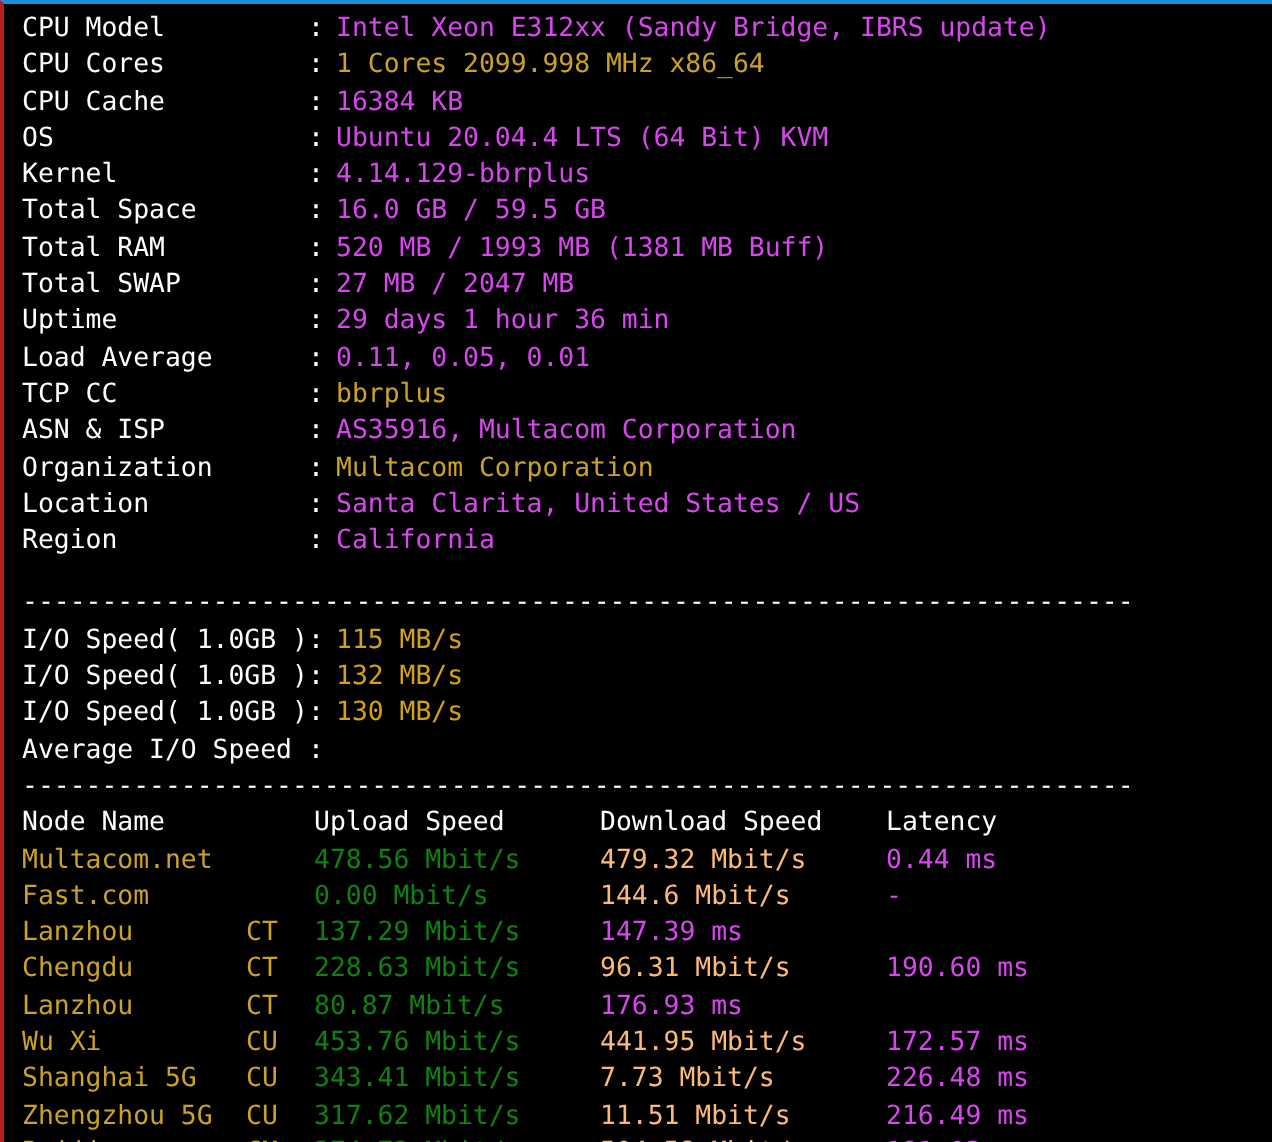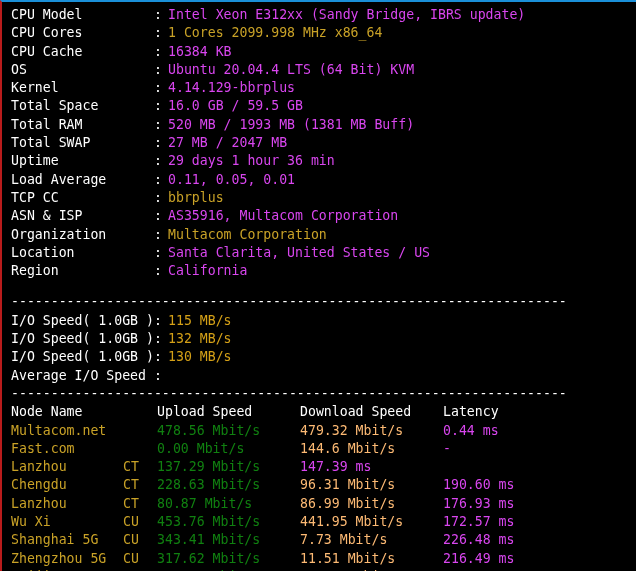--- a/index.html
+++ b/index.html
@@ -245,21 +245,20 @@
       <span class="st-node c-yellow">Chengdu</span>
       <span class="st-isp c-yellow">CT</span>
       <span class="st-up c-green">228.63 Mbit/s</span>
       <span class="st-down c-red">96.31 Mbit/s</span>
       <span class="st-lat c-cyan">190.60 ms</span>
     </div>
     <div class="line st-row">
       <span class="st-node c-yellow">Lanzhou</span>
       <span class="st-isp c-yellow">CT</span>
       <span class="st-up c-green">80.87 Mbit/s</span>
-      <span class="st-down c-red">86.99 Mbit/s</span>
       <span class="st-lat c-cyan">176.93 ms</span>
     </div>
     <div class="line st-row">
       <span class="st-node c-yellow">Wu Xi</span>
       <span class="st-isp c-yellow">CU</span>
       <span class="st-up c-green">453.76 Mbit/s</span>
       <span class="st-down c-red">441.95 Mbit/s</span>
       <span class="st-lat c-cyan">172.57 ms</span>
     </div>
     <div class="line st-row">

